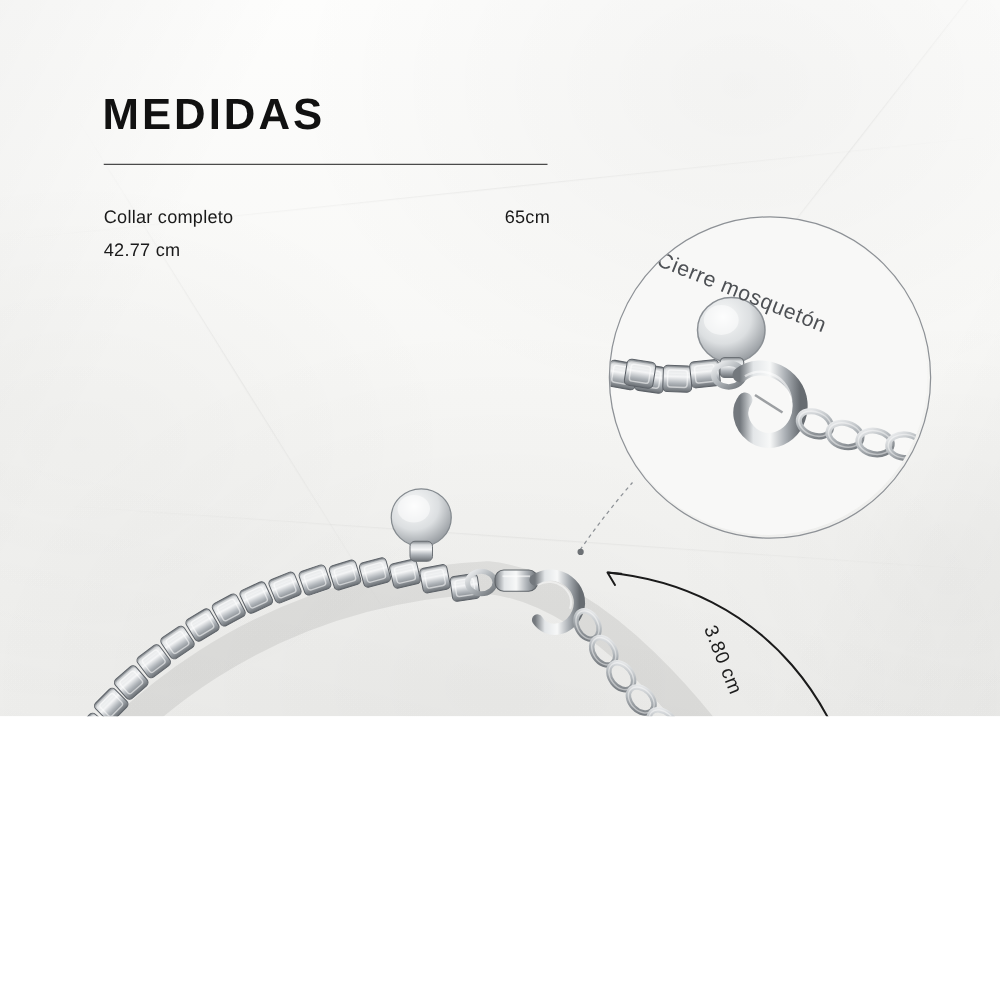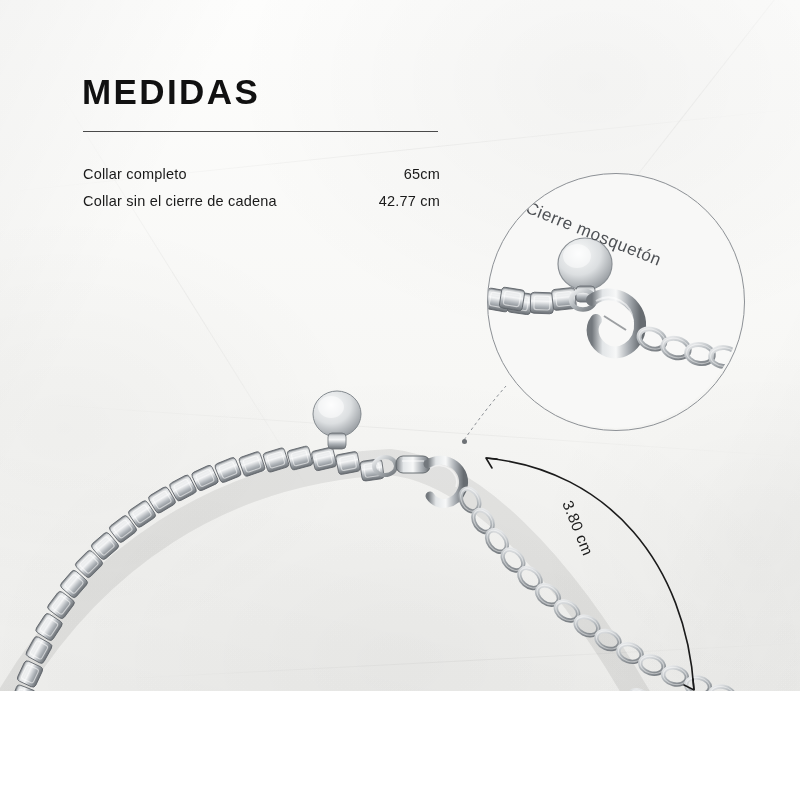--- a/index.html
+++ b/index.html
@@ -9,21 +9,21 @@
   body {
     width: 800px;
     height: 800px;
     font-family: "Liberation Sans", sans-serif;
     background: #ffffff;
     overflow: hidden;
   }
   #stage {
     position: relative;
     width: 800px;
-    height: 691px;
+    height: 573px;
     background: #fbfbfa;
     overflow: hidden;
   }
   
   .paper-bg {
     position: absolute;
     inset: 0;
     background:
       linear-gradient(117deg, rgba(0,0,0,0.035) 0%, rgba(0,0,0,0) 22%),
       linear-gradient(-63deg, rgba(0,0,0,0.03) 0%, rgba(0,0,0,0) 18%),
@@ -146,21 +146,20 @@
 
   <div class="title">MEDIDAS</div>
   <div class="rule"></div>
 
   <div class="specs">
     <div class="spec-row">
       <span class="spec-label">Collar completo</span>
       <span class="spec-value">65cm</span>
     </div>
     <div class="spec-row">
-      <span class="spec-label">Collar sin el cierre de cadena</span>
       <span class="spec-value">42.77 cm</span>
     </div>
   </div>
 
   <svg class="overlay" viewBox="0 0 800 800" xmlns="http://www.w3.org/2000/svg">
     <defs>
       <linearGradient id="metalV" x1="0" y1="0" x2="0" y2="1">
         <stop offset="0%" stop-color="#7d8287"></stop>
         <stop offset="18%" stop-color="#d9dcde"></stop>
         <stop offset="42%" stop-color="#f4f5f6"></stop>

